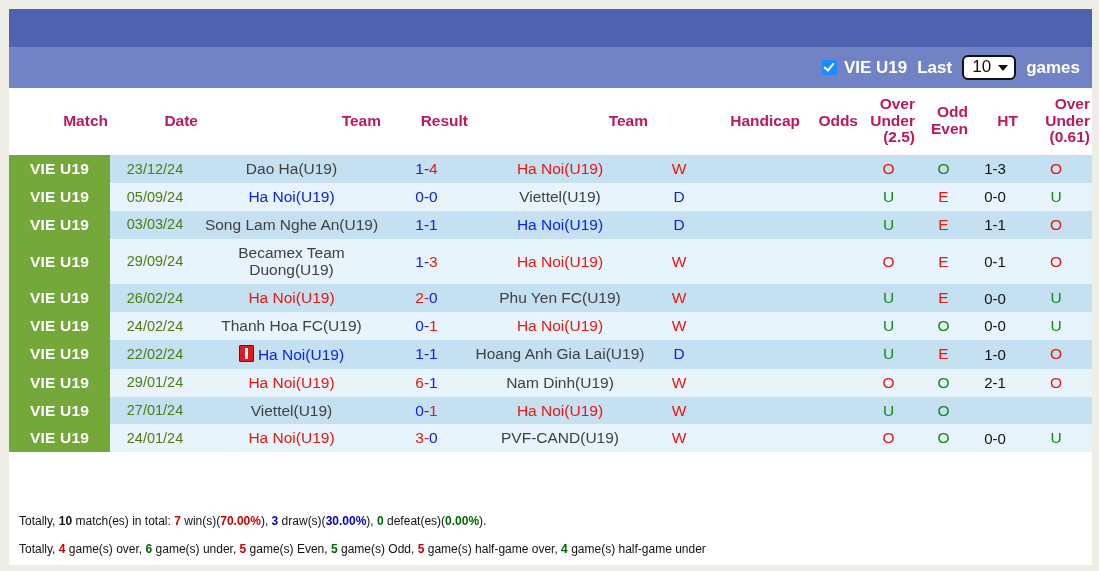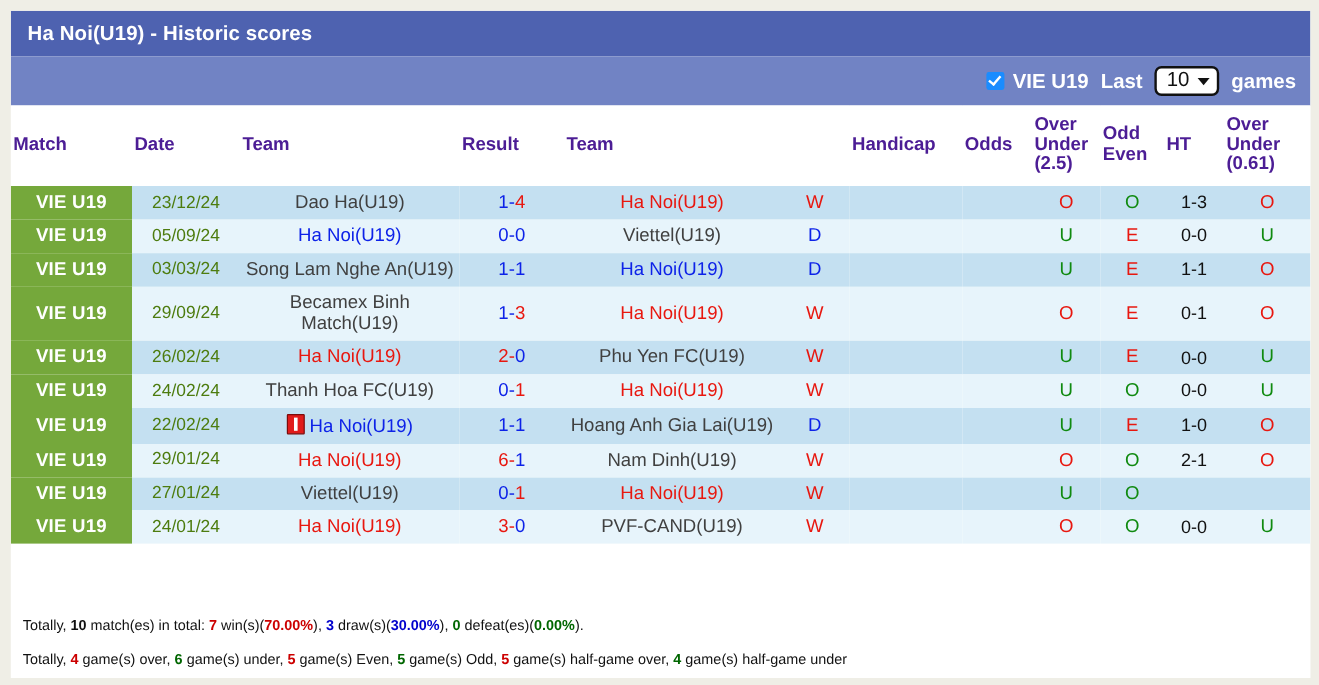--- a/index.html
+++ b/index.html
@@ -122,26 +122,26 @@
   table.scores {
     width: 100%;
     border-collapse: collapse;
     table-layout: fixed;
     font-size: 15px;
     color: #111;
   }
   table.scores th {
     font-size: 15.5px;
     font-weight: bold;
-    color: #4c1d95;
+    color: #be185d;
     background: #ffffff;
     padding: 8px 2px 9px 2px;
     vertical-align: middle;
     line-height: 1.08;
-    text-align: left;
+    text-align: right;
     height: 62px;
     box-sizing: border-box;
   }
   table.scores td {
     text-align: center;
     vertical-align: middle;
     padding: 5px 3px;
     line-height: 1.15;
   }
   tr.r-odd  td { background: #c4e0f1; }
@@ -202,21 +202,20 @@
   .f-green { color:#006600; font-weight:bold; }
   .f-bold  { color:#111; font-weight:bold; }
 </style>
 </head>
 <body>
 
 <div class="page">
   <div class="frame">
 
     <div class="band-top">
-      <span class="title">Ha Noi(U19) - Historic scores</span>
     </div>
 
     <div class="band-sub">
       <span class="chk-wrap">
         <span class="checkbox"></span>
         <span class="lbl">VIE U19</span>
       </span>
       <span class="lbl">Last</span>
       <span class="select-box">
         <span>10</span>
@@ -307,21 +306,21 @@
               <td class="hc"></td>
               <td class="odds"></td>
               <td class="ou c-green">U</td>
               <td class="oe c-red">E</td>
               <td class="ht">1-1</td>
               <td class="ou c-red">O</td>
             </tr>
             <tr class="r-even">
               <td class="league">VIE U19</td>
               <td class="date">29/09/24</td>
-              <td class="team"><span class="team-inner c-black">Becamex Binh Match(U19)</span></td>
+              <td class="team"><span class="team-inner c-black">Becamex Team Duong(U19)</span></td>
               <td class="score"><span class="c-blue">1</span><span class="c-blue">-</span><span class="c-red">3</span></td>
               <td class="team"><span class="team-inner c-red">Ha Noi(U19)</span></td>
               <td class="wdl c-red">W</td>
               <td class="hc"></td>
               <td class="odds"></td>
               <td class="ou c-red">O</td>
               <td class="oe c-red">E</td>
               <td class="ht">0-1</td>
               <td class="ou c-red">O</td>
             </tr>

